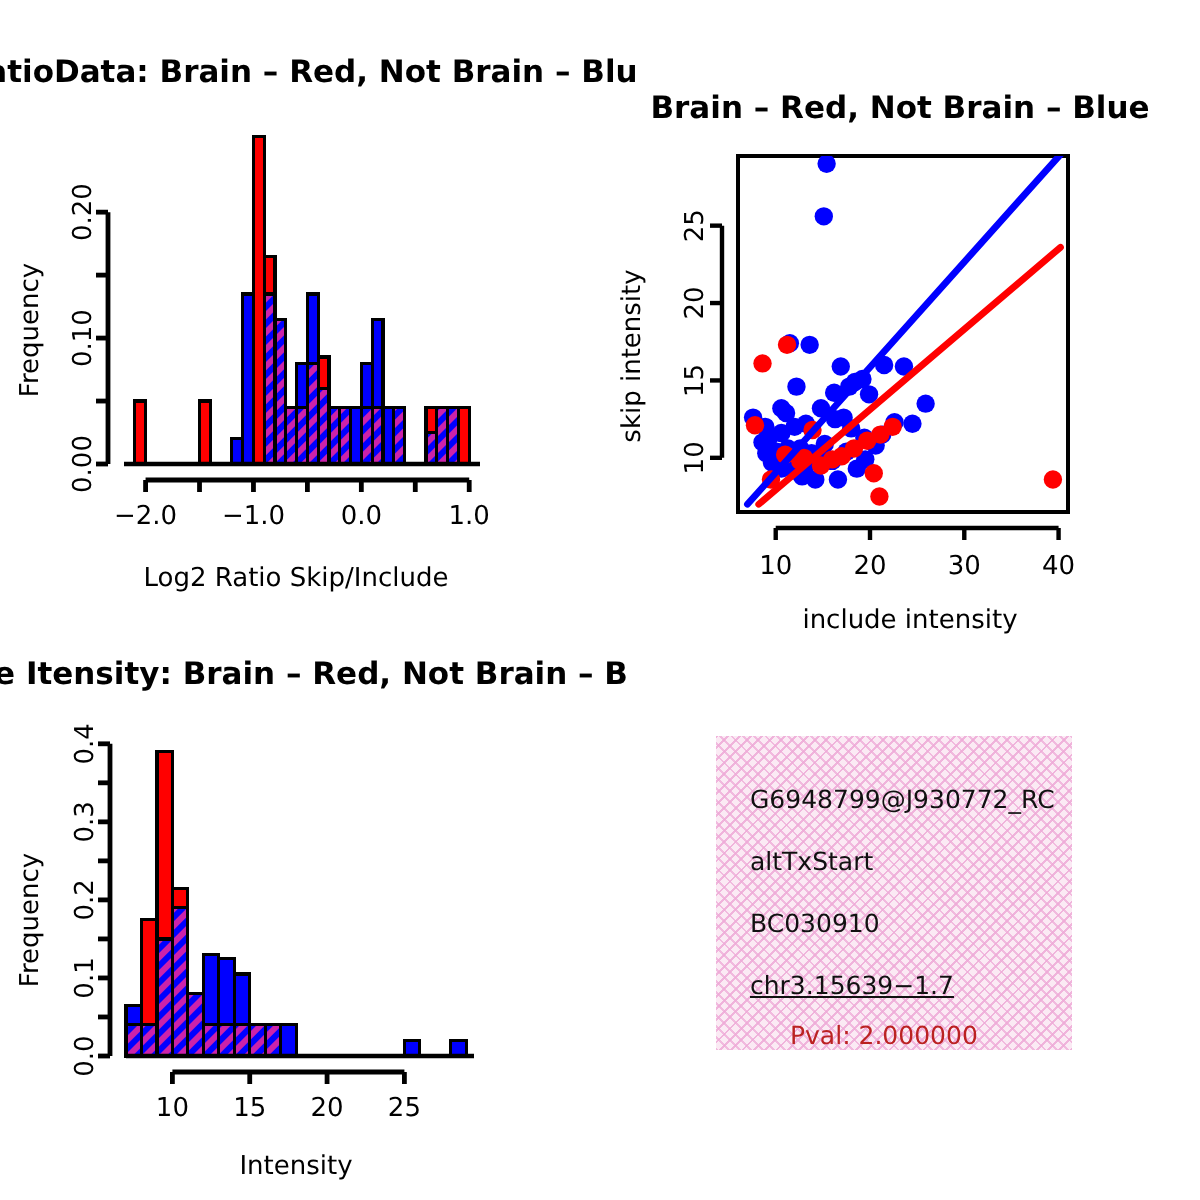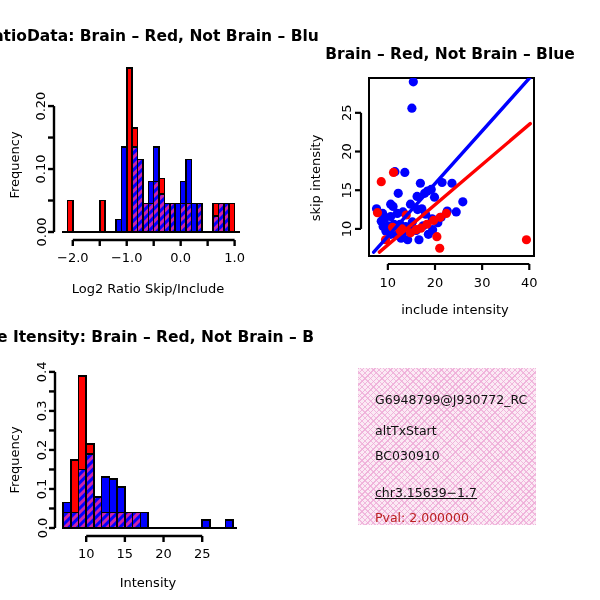--- a/index.html
+++ b/index.html
@@ -15,21 +15,21 @@
   .infoPanel{position:absolute;left:358px;top:368px;width:178px;height:157px;
              background-color:#fbeaf4;
              background-image:repeating-linear-gradient(-45deg,
                rgba(238,170,215,0.85) 0px, rgba(238,170,215,0.85) 1px,
                rgba(255,255,255,0) 1px, rgba(255,255,255,0) 4px),
               repeating-linear-gradient(45deg,
                rgba(238,170,215,0.75) 0px, rgba(238,170,215,0.75) 1px,
                rgba(255,255,255,0) 1px, rgba(255,255,255,0) 4px);
              overflow:hidden;text-align:center;}
   .infoLine{position:absolute;left:17px;white-space:pre;font-size:12.5px;color:#111;}
-  .infoLine.pv{color:#bb2222;}
+  .infoLine.pv{color:#bb2222;margin-left:20px;}
 </style>
 </head>
 <body>
 
 <div class="page">
 
   <div class="panel" style="left:0;top:0;width:300px;height:310px;">
     <svg width="300" height="310" viewBox="0 0 300 310">
       <text class="ttl" x="150" y="41" text-anchor="middle">RatioData: Brain – Red, Not Brain – Blu</text>
       <g id="p1-bars">
@@ -275,18 +275,18 @@
             <rect width="6" height="6" fill="#0000ff"></rect>
             <rect width="3" height="6" fill="#cc22aa"></rect>
           </pattern>
         </defs>
       </svg>
   </div>
 
   <div class="infoPanel">
     <span class="infoLine" style="top:24px;">G6948799@J930772_RC</span>
     <span class="infoLine" style="top:55px;">altTxStart</span>
-    <span class="infoLine" style="top:80px;">BC030910</span>
+    <span class="infoLine" style="top:86px;">BC030910</span>
     <span class="infoLine" style="top:117px;text-decoration:underline;">chr3.15639−1.7</span>
     <span class="infoLine pv" style="top:142px;">Pval: 2.000000</span>
   </div>
 
 </div>
 
 </body></html>

